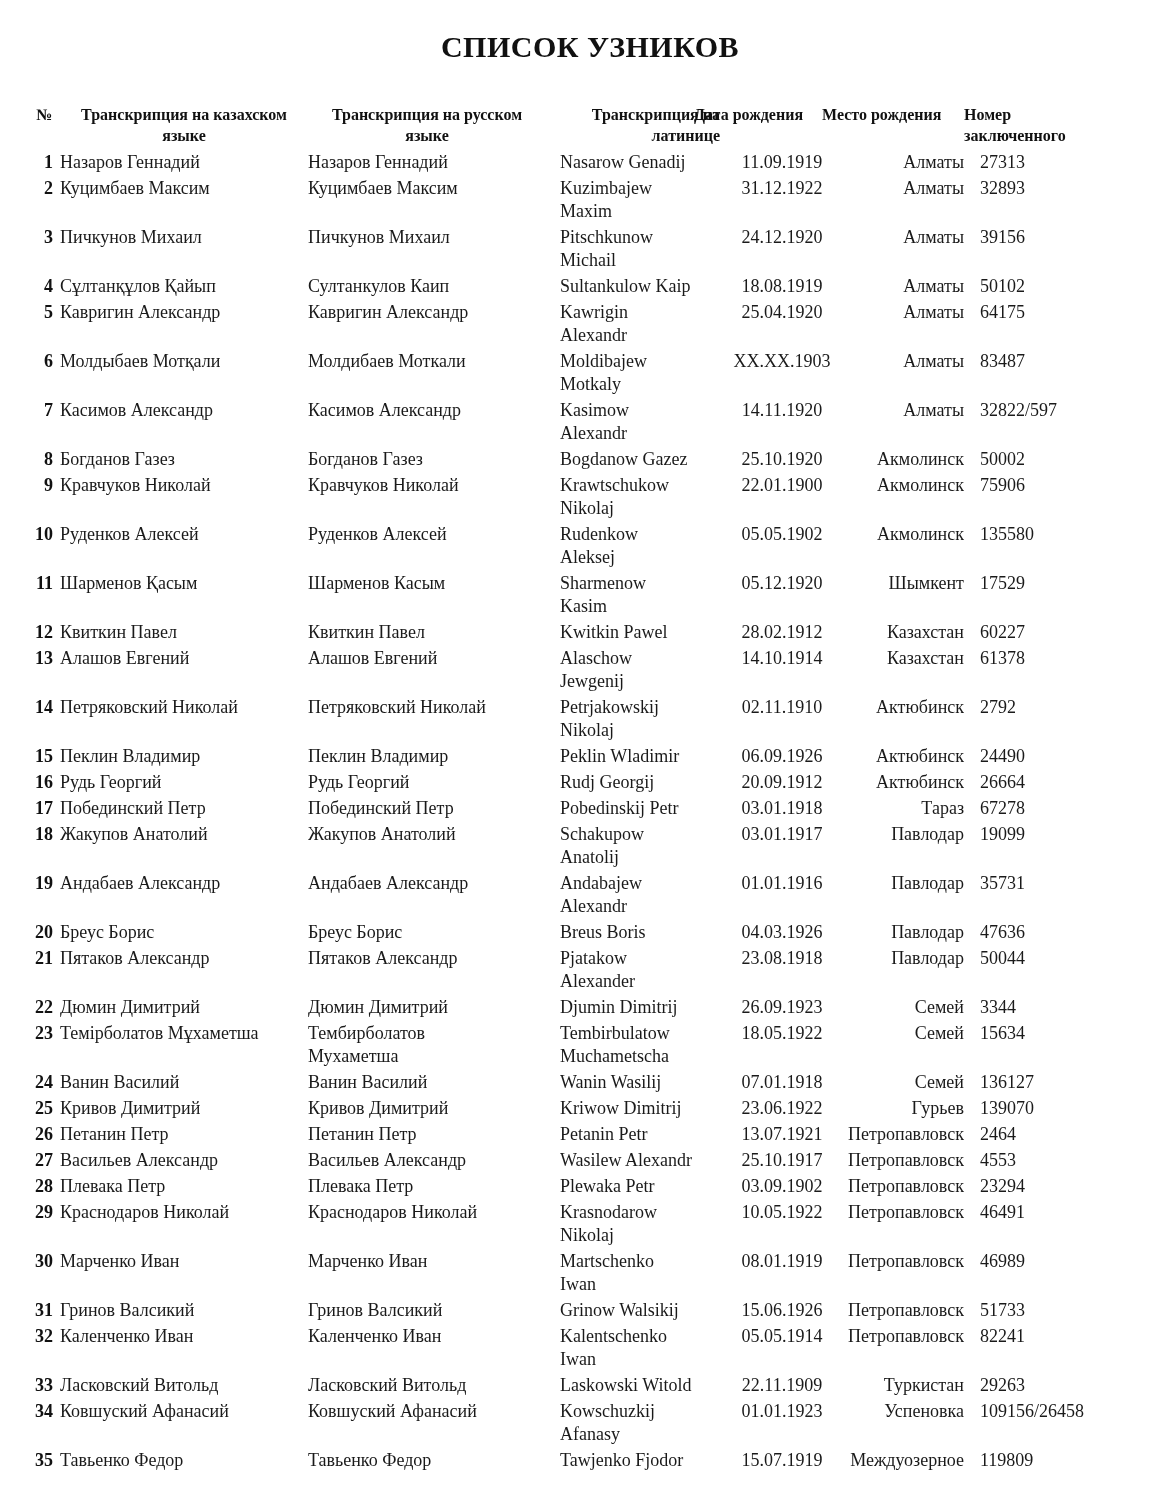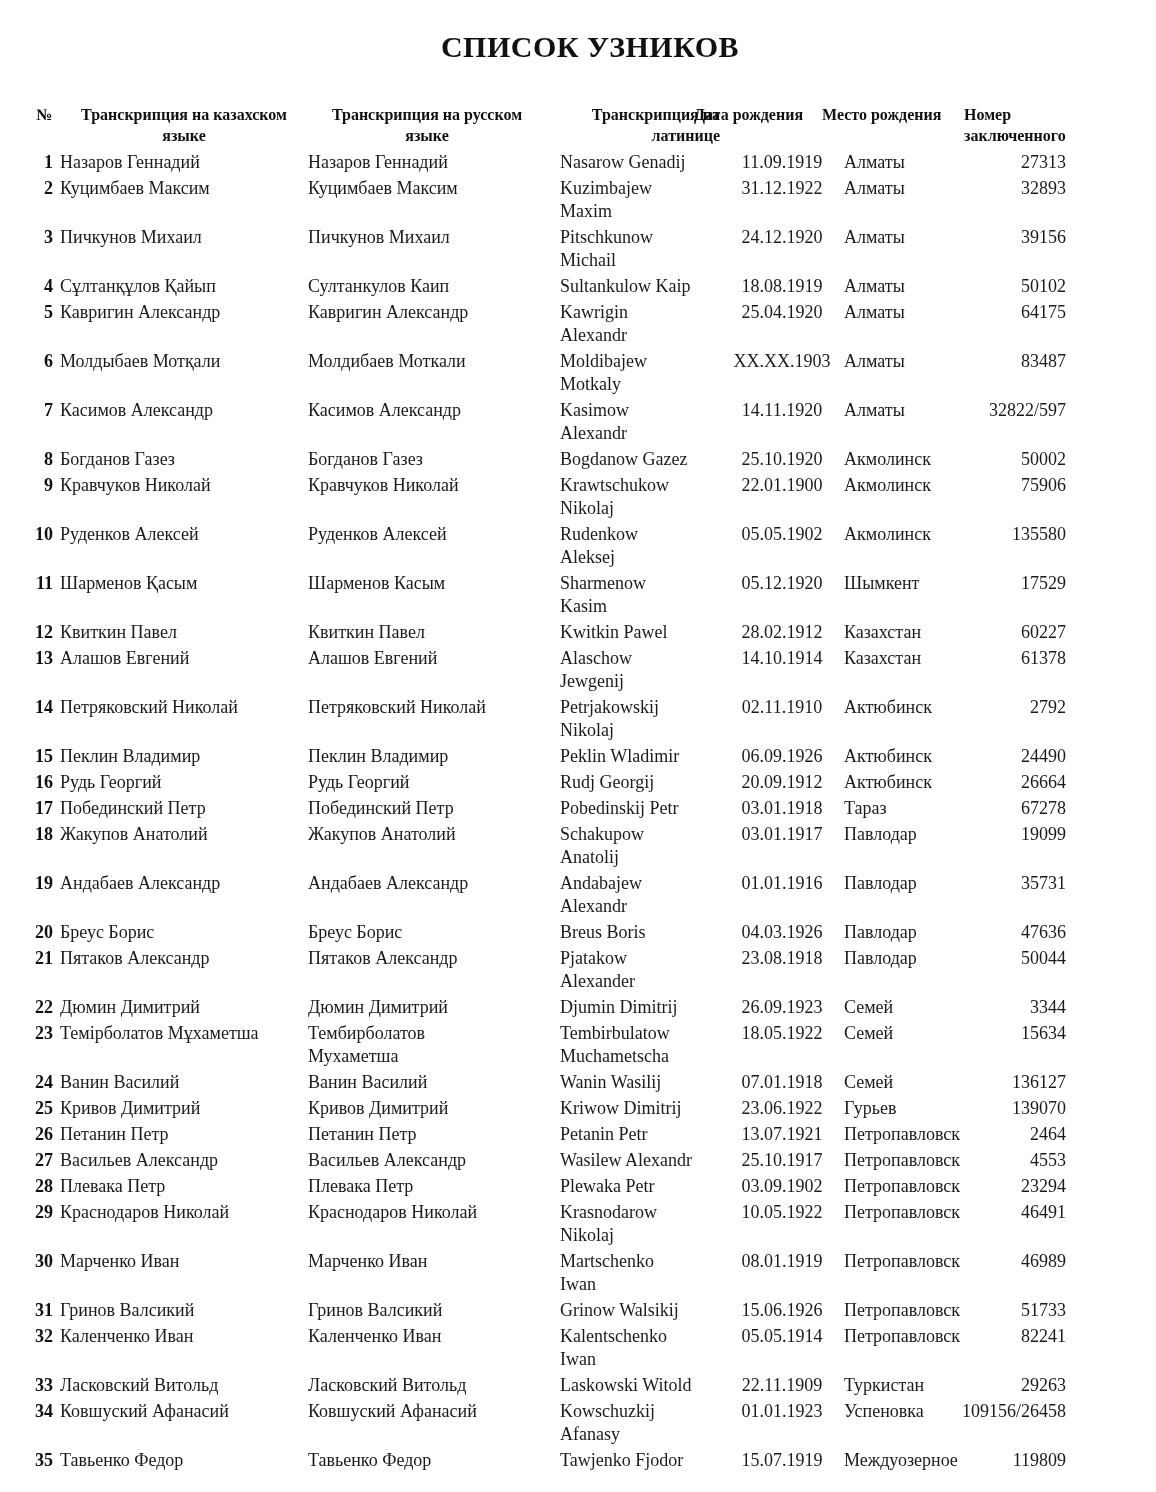--- a/index.html
+++ b/index.html
@@ -34,22 +34,22 @@
       position: relative; font-size: 18px; line-height: 23px;
       padding-top: 1px; padding-bottom: 2px;
     }
     .row > div { position: absolute; top: 1px; }
     .c-num { left: 20px; width: 33px; text-align: right; font-weight: bold; color: #111; }
     .c-kz { left: 60px; width: 245px; white-space: nowrap; }
     .c-ru { left: 308px; width: 232px; }
     .c-lat { position: relative !important; left: 544px; width: 160px; top: 0 !important; margin-left: 16px; }
     .c-lat span { display: block; white-space: nowrap; }
     .c-date { left: 724px; width: 116px; text-align: center; }
-    .c-place { left: 844px; width: 146px; text-align: left; }
-    .c-no { left: 936px; width: 130px; text-align: right; }
+    .c-place { left: 818px; width: 146px; text-align: right; }
+    .c-no { left: 980px; width: 130px; text-align: left; }
     .c-ru span { display: block; }
   </style>
 </head>
 <body>
 
 <div class="title">СПИСОК УЗНИКОВ</div>
 
 <div class="table">
   <div class="hdr">
     <div class="h-num">№</div>

